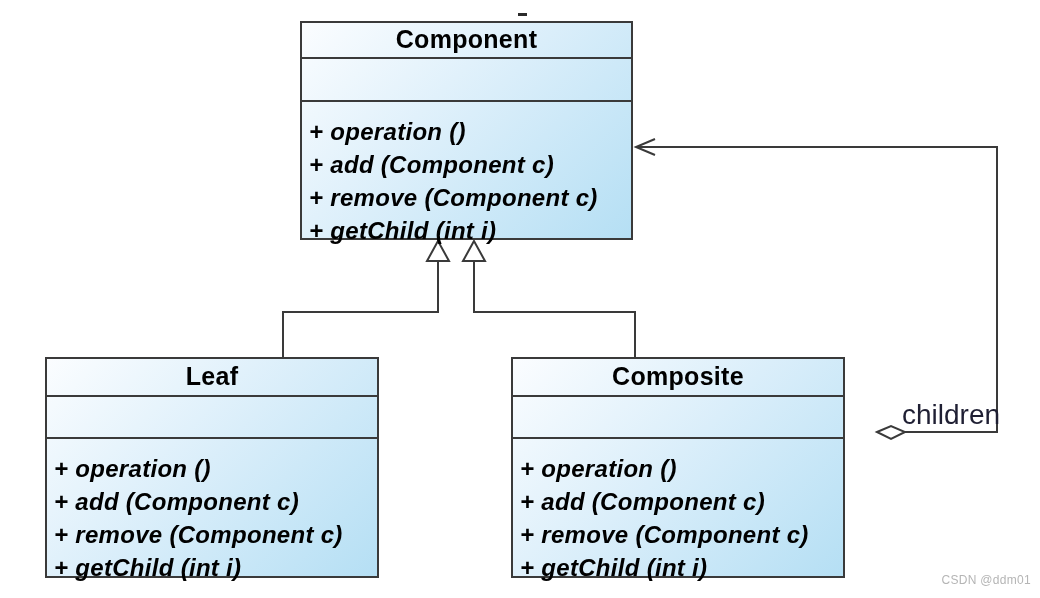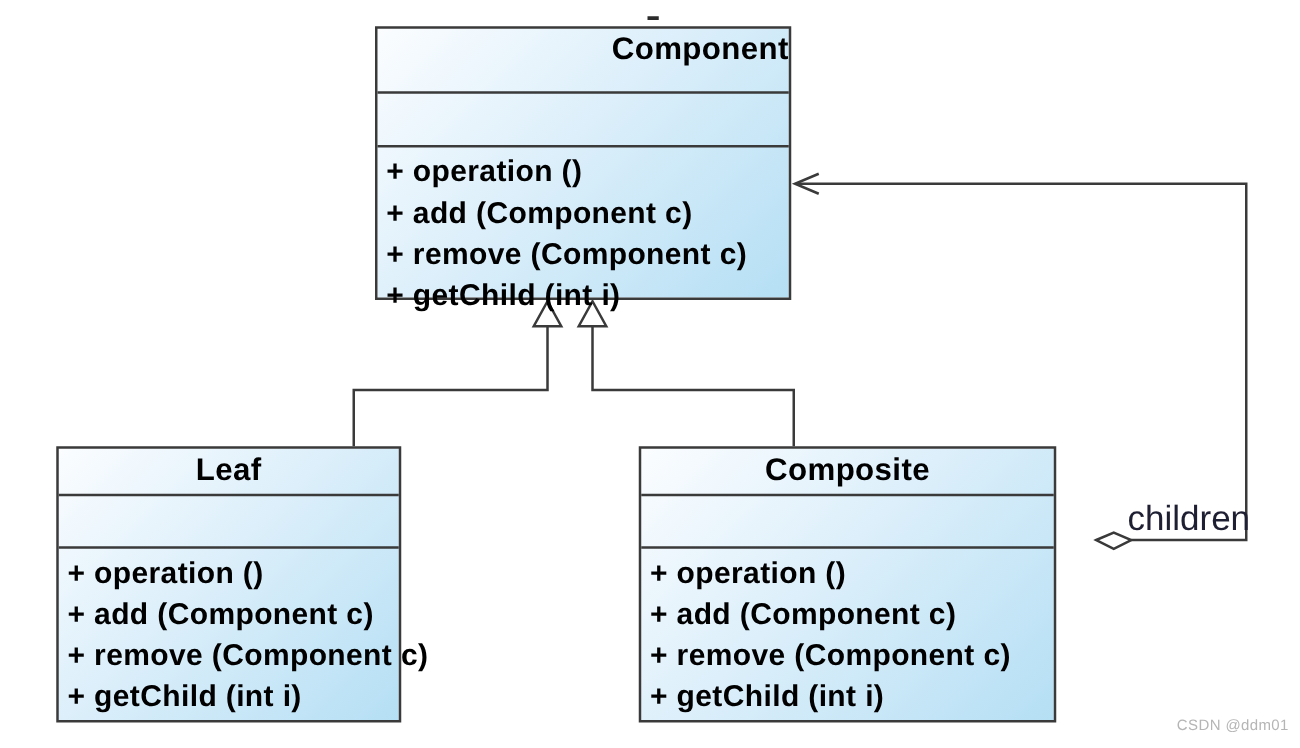--- a/index.html
+++ b/index.html
@@ -55,36 +55,37 @@
     text-align: center;
     font-weight: bold;
     font-size: 25px;
     letter-spacing: 0.3px;
     border-bottom: 2px solid var(--line);
   }
   .uml-class .attrs {
     border-bottom: 2px solid var(--line);
   }
   .uml-class .methods {
-    padding: 3px 4px 0 7px;
+    padding: 13px 4px 0 7px;
+    font-style: italic;
   }
   .uml-class .method-row {
     font-size: 24px;
     font-weight: bold;
     letter-spacing: 0.3px;
     line-height: 33px;
     white-space: nowrap;
   }
   
   .c-component { left: 300px; top: 21px; width: 333px; height: 219px; }
-  .c-component .title  { height: 52px; line-height: 33px; text-align: right; }
+  .c-component .title  { height: 36px; line-height: 33px; }
   .c-component .attrs  { height: 43px; }
   .c-component .methods{ height: 136px; }
   
-  .c-leaf { left: 45px; top: 357px; width: 276px; height: 221px; }
+  .c-leaf { left: 45px; top: 357px; width: 334px; height: 221px; }
   .c-leaf .title  { height: 38px; line-height: 35px; }
   .c-leaf .attrs  { height: 42px; }
   .c-leaf .methods{ height: 137px; }
   
   .c-composite { left: 511px; top: 357px; width: 334px; height: 221px; }
   .c-composite .title  { height: 38px; line-height: 35px; }
   .c-composite .attrs  { height: 42px; }
   .c-composite .methods{ height: 137px; }
 
   .children-label {

